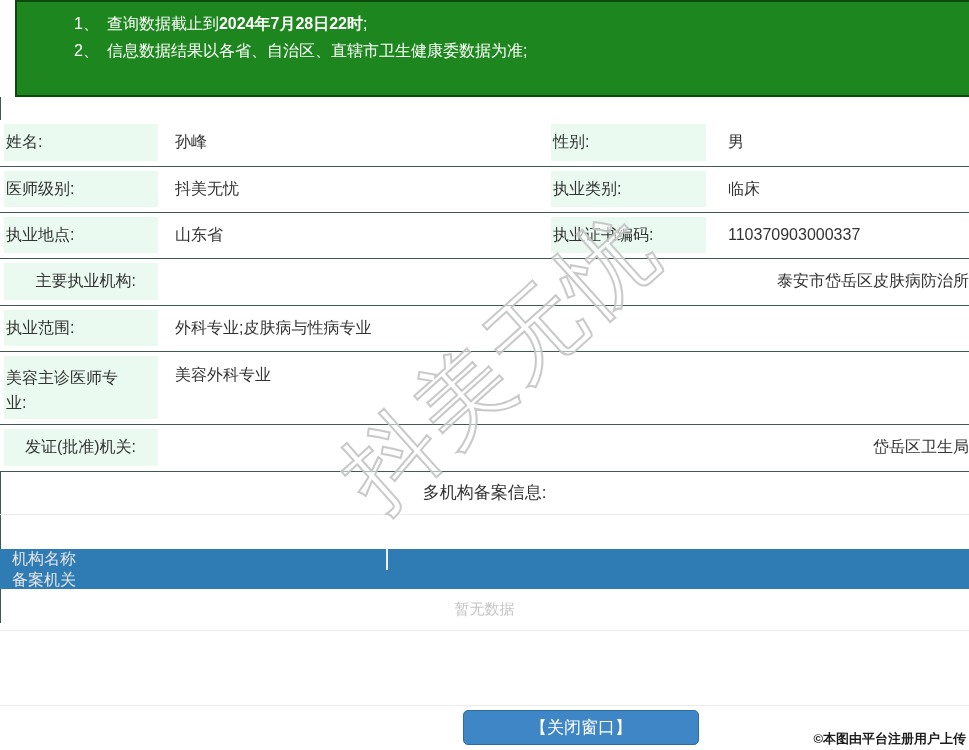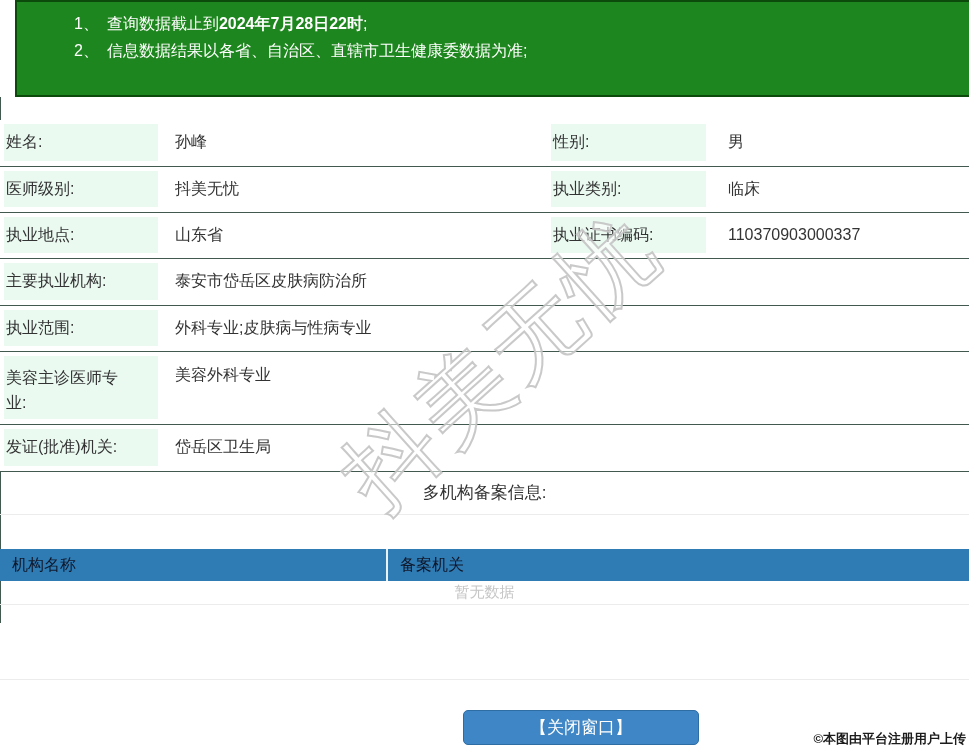--- a/index.html
+++ b/index.html
@@ -35,39 +35,39 @@
   }
   td.lbl{
     background:var(--mint);
     box-shadow:inset 0 4px 0 var(--white),inset 0 -5px 0 var(--white),
                inset 4px 0 0 var(--white),inset -4px 0 0 var(--white);
     padding:0 26px 0 6px;
   }
   td.val1{padding-left:13px;}
   td.val2{padding-left:18px;}
   tr.r-std td{height:46px;}
-  tr.r-4 td{height:47px;}
+  tr.r-4 td{height:47px;text-align:right;}
   tr.r-tall td{height:73px;vertical-align:top;padding-top:13px;}
   tr.r-tall td.lbl{line-height:25px;}
   
   .filing-title{
     position:absolute;left:0;top:471px;width:969px;height:44px;
     border-bottom:1px solid var(--light_border);
     display:flex;align-items:center;justify-content:center;
     font-size:17px;font-weight:normal;
   }
   
   .filing-table{position:absolute;left:0;top:549px;width:969px;}
-  .filing-head{display:flex;height:32px;background:var(--blue_header);color:#0f172a;font-size:16px;}
+  .filing-head{display:flex;height:40px;background:var(--blue_header);color:#e5e5e5;font-size:16px;flex-direction:column;}
   .filing-head .col{display:flex;align-items:center;padding-left:12px;}
   .filing-head .c1{width:388px;border-right:2px solid rgba(255,255,255,.9);}
   .filing-head .c2{width:317px;border-right:2px solid rgba(255,255,255,.9);}
   .filing-head .c3{width:262px;font-family:Liberation Mono, monospace;}
   .filing-empty{
-    height:24px;border-bottom:1px solid var(--light_border);
+    height:42px;border-bottom:1px solid var(--light_border);
     display:flex;align-items:center;justify-content:center;
     color:var(--muted);font-size:15px;
   }
   .filing-blank{height:75px;border-bottom:1px solid var(--light_border);}
   
   .close-btn{
     position:absolute;left:427px;top:710px;width:236px;height:35px;
     background:var(--button_blue);border:1px solid #2e6da4;border-radius:5px;
     color:#fff;font-size:17px;display:flex;align-items:center;justify-content:center;
     cursor:pointer;font-family:inherit;margin-left:36px;

